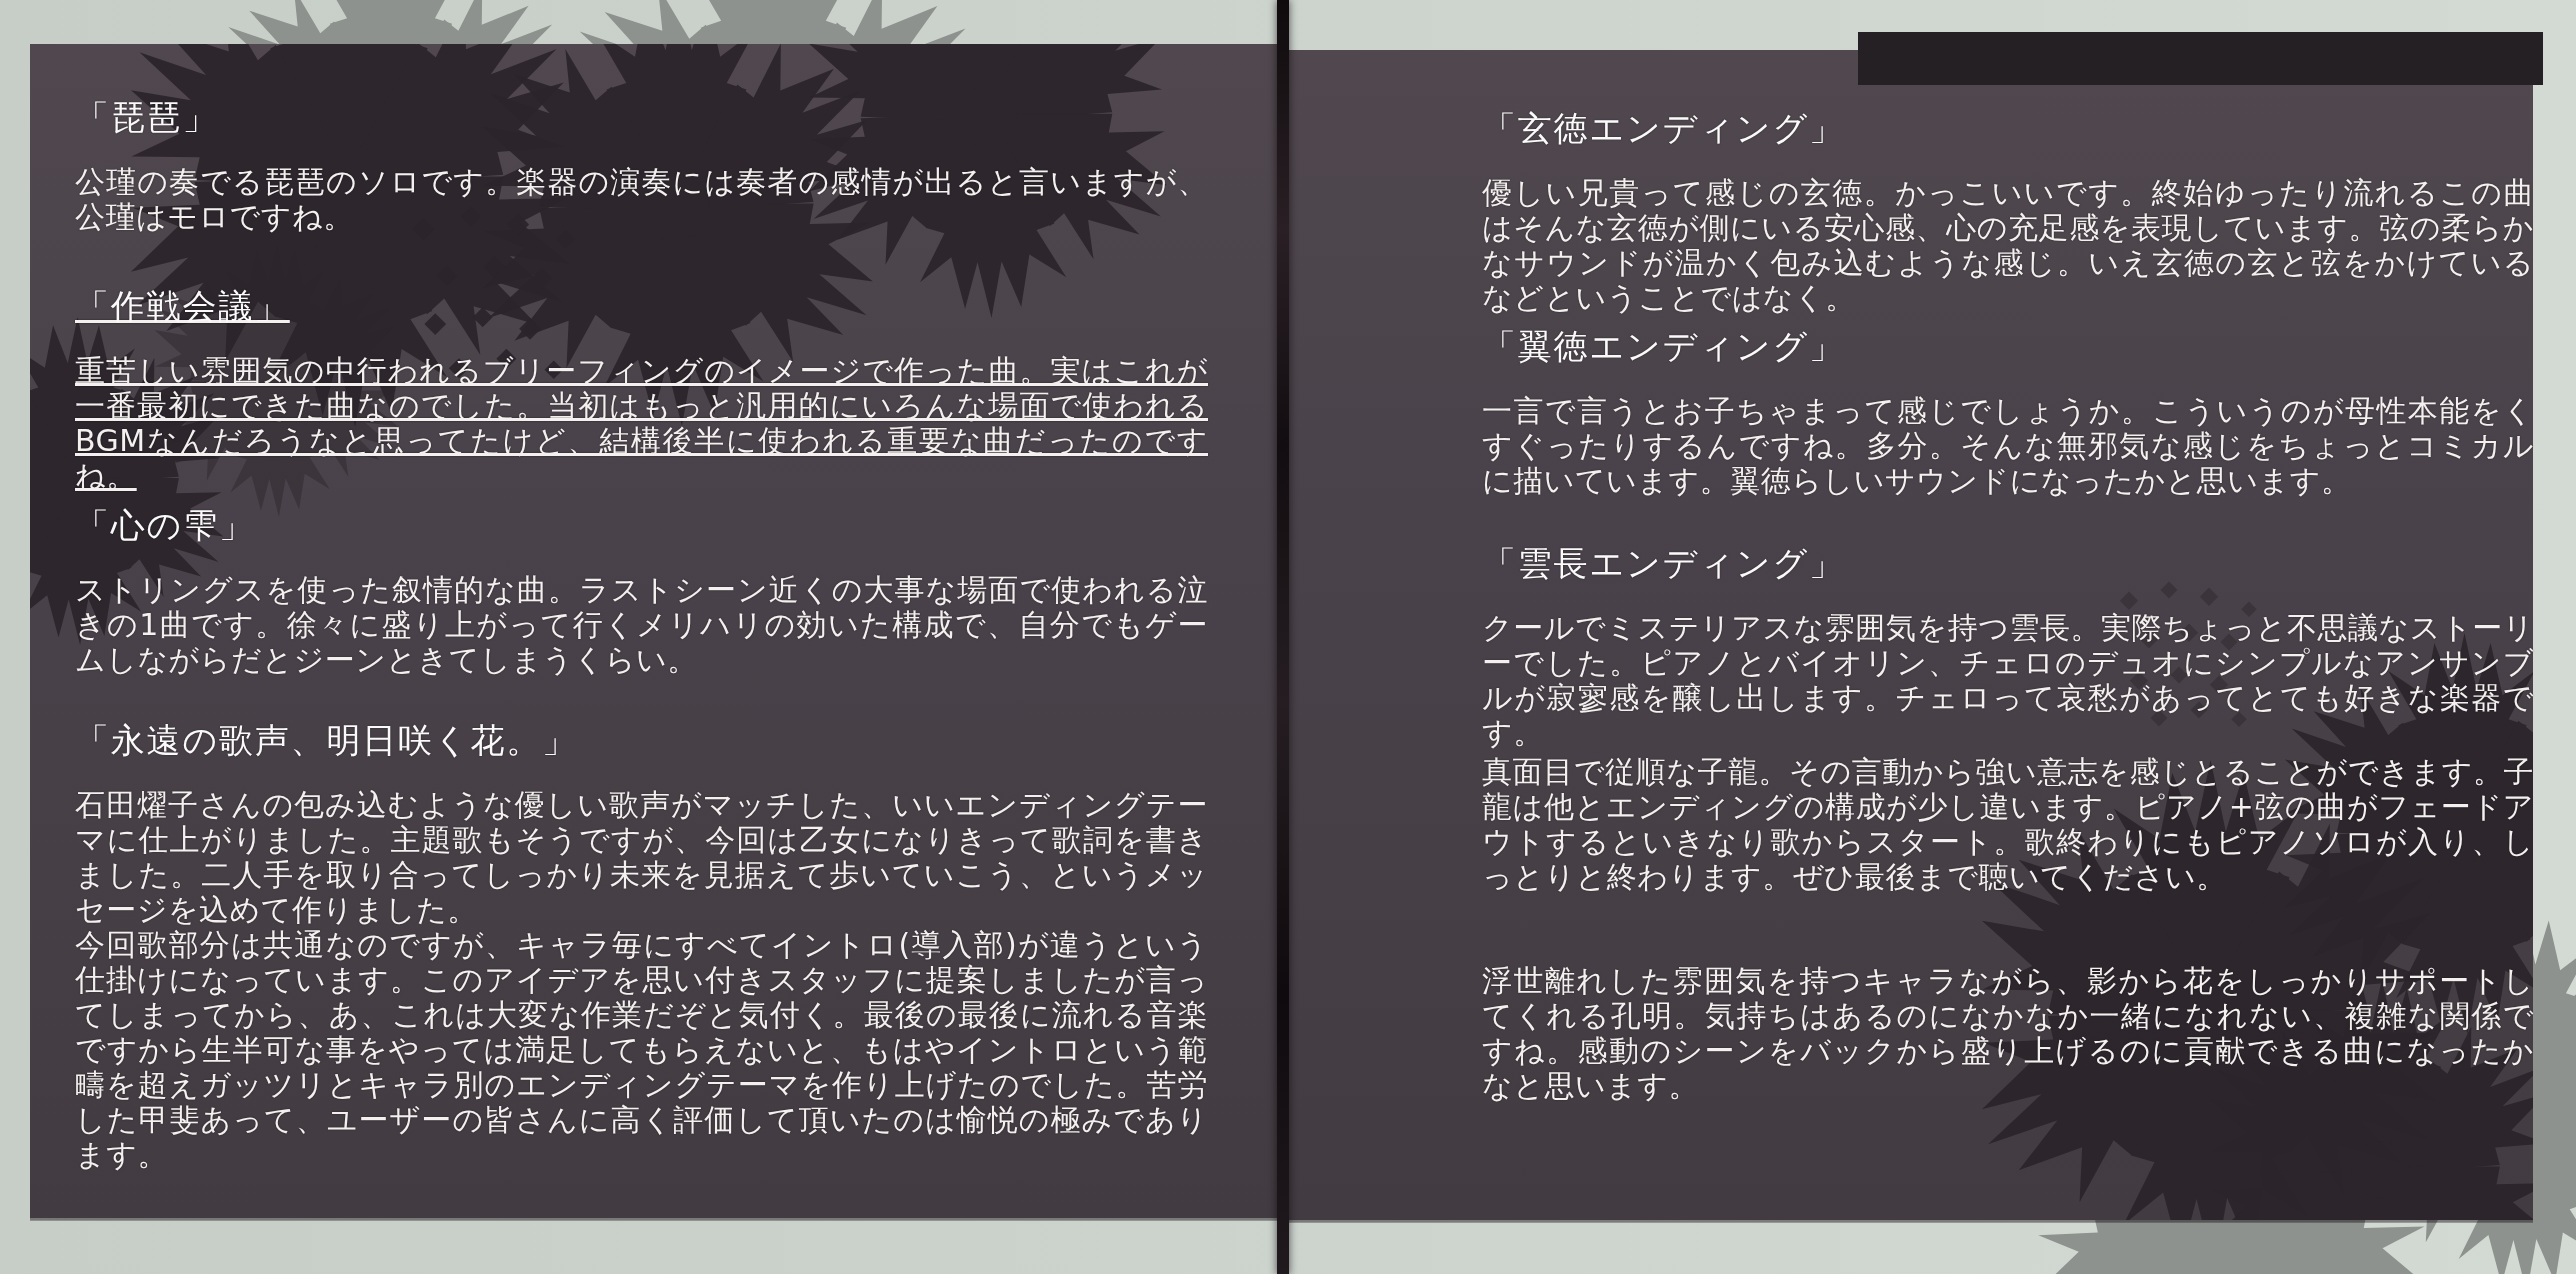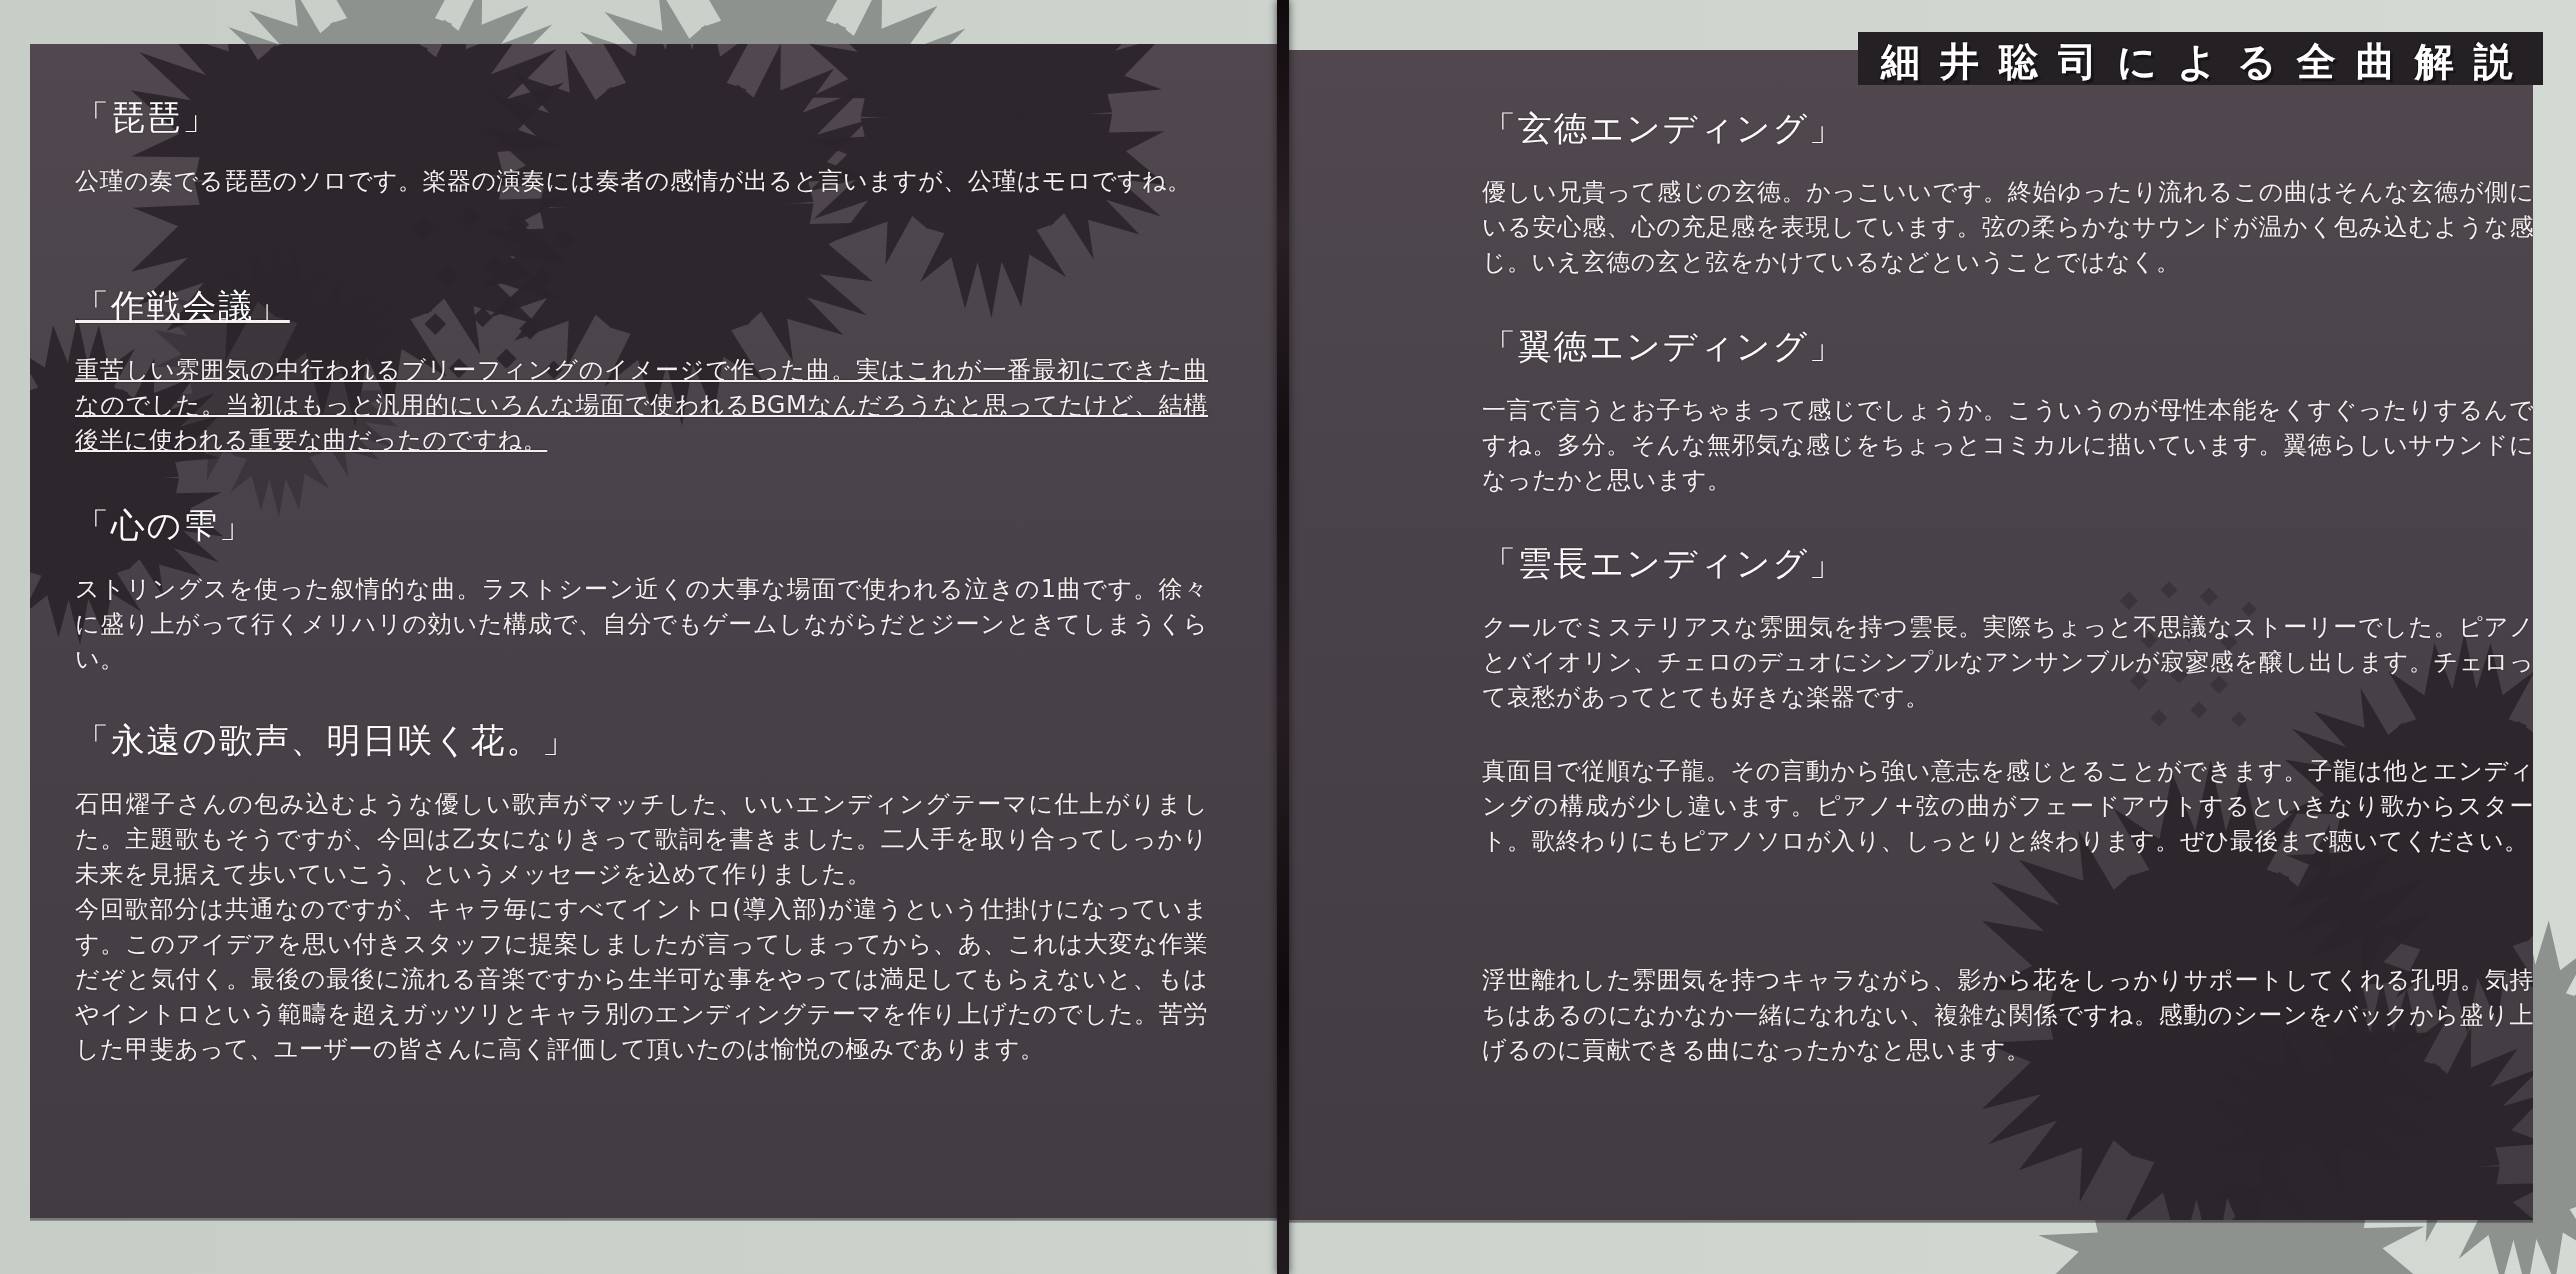--- a/index.html
+++ b/index.html
@@ -65,21 +65,21 @@
   .section h2 {
     margin: 0 0 23px 0;
     font-size: 34px;
     font-weight: 500;
     letter-spacing: 1.8px;
     color: #fbfafa;
     text-shadow: 0 0 1.8px rgba(0,0,0,.5);
   }
   .section p {
     margin: 0;
-    font-size: 24px;
+    font-size: 30px;
     line-height: 35px;
     text-align: justify;
     white-space: pre-line;
     letter-spacing: 0.5px;
     text-shadow: 0 0 1.8px rgba(0,0,0,.5);
   }
   .section.l { left: 75px;  width: 1133px; }
   .section.r { left: 1482px; width: 1052px; }
 
   .ls1 { top: 95px; }
@@ -201,21 +201,20 @@
     <div class="flower dark faint" style="left:801px; top:510px; width:200px; height:200px;">
         <svg viewBox="0 0 200 200" fill="currentColor">
           <use href="#dts"></use>
         </svg>
       </div>
   </div>
 
   <div class="spine"></div>
 
   <div class="header-band"></div>
-  <div class="header-title">細井聡司による全曲解説</div>
 
   <div class="section l ls1">
     <h2>「琵琶」</h2>
     <p>公瑾の奏でる琵琶のソロです。楽器の演奏には奏者の感情が出ると言いますが、公瑾はモロですね。</p>
   </div>
   <div class="section l ls2">
     <h2>「作戦会議」</h2>
     <p>重苦しい雰囲気の中行われるブリーフィングのイメージで作った曲。実はこれが一番最初にできた曲なのでした。当初はもっと汎用的にいろんな場面で使われるBGMなんだろうなと思ってたけど、結構後半に使われる重要な曲だったのですね。</p>
   </div>
   <div class="section l ls3">

